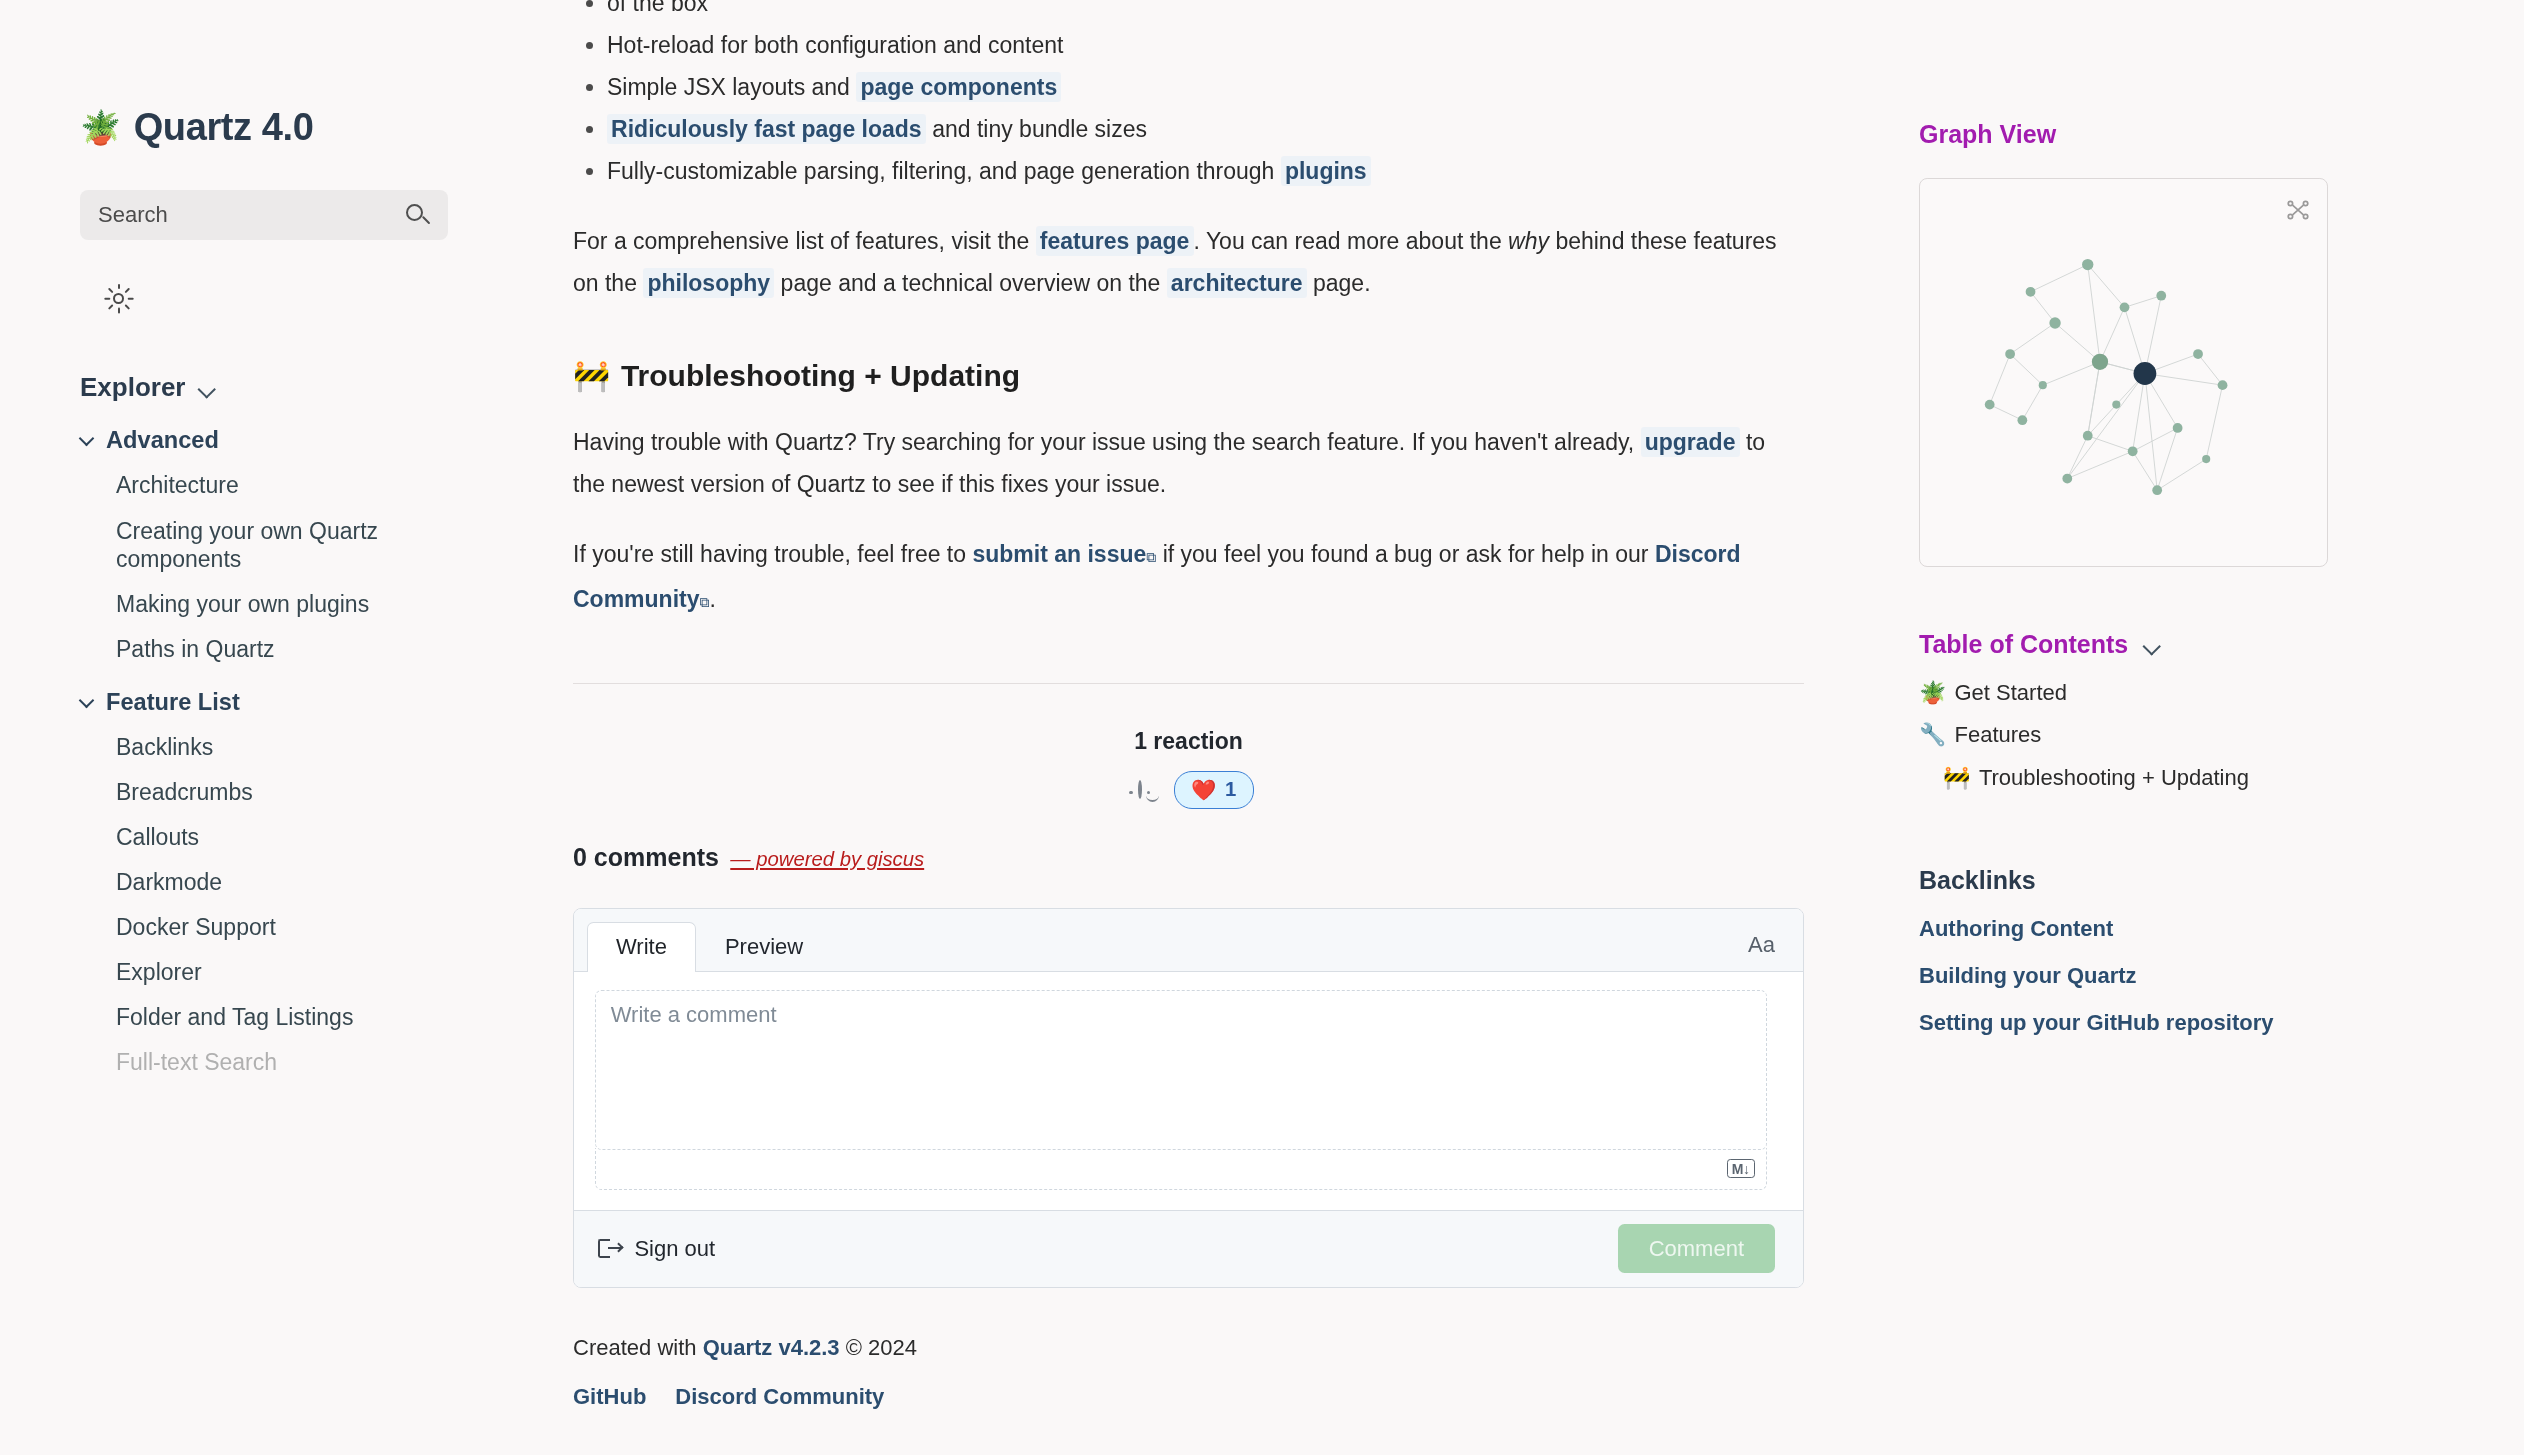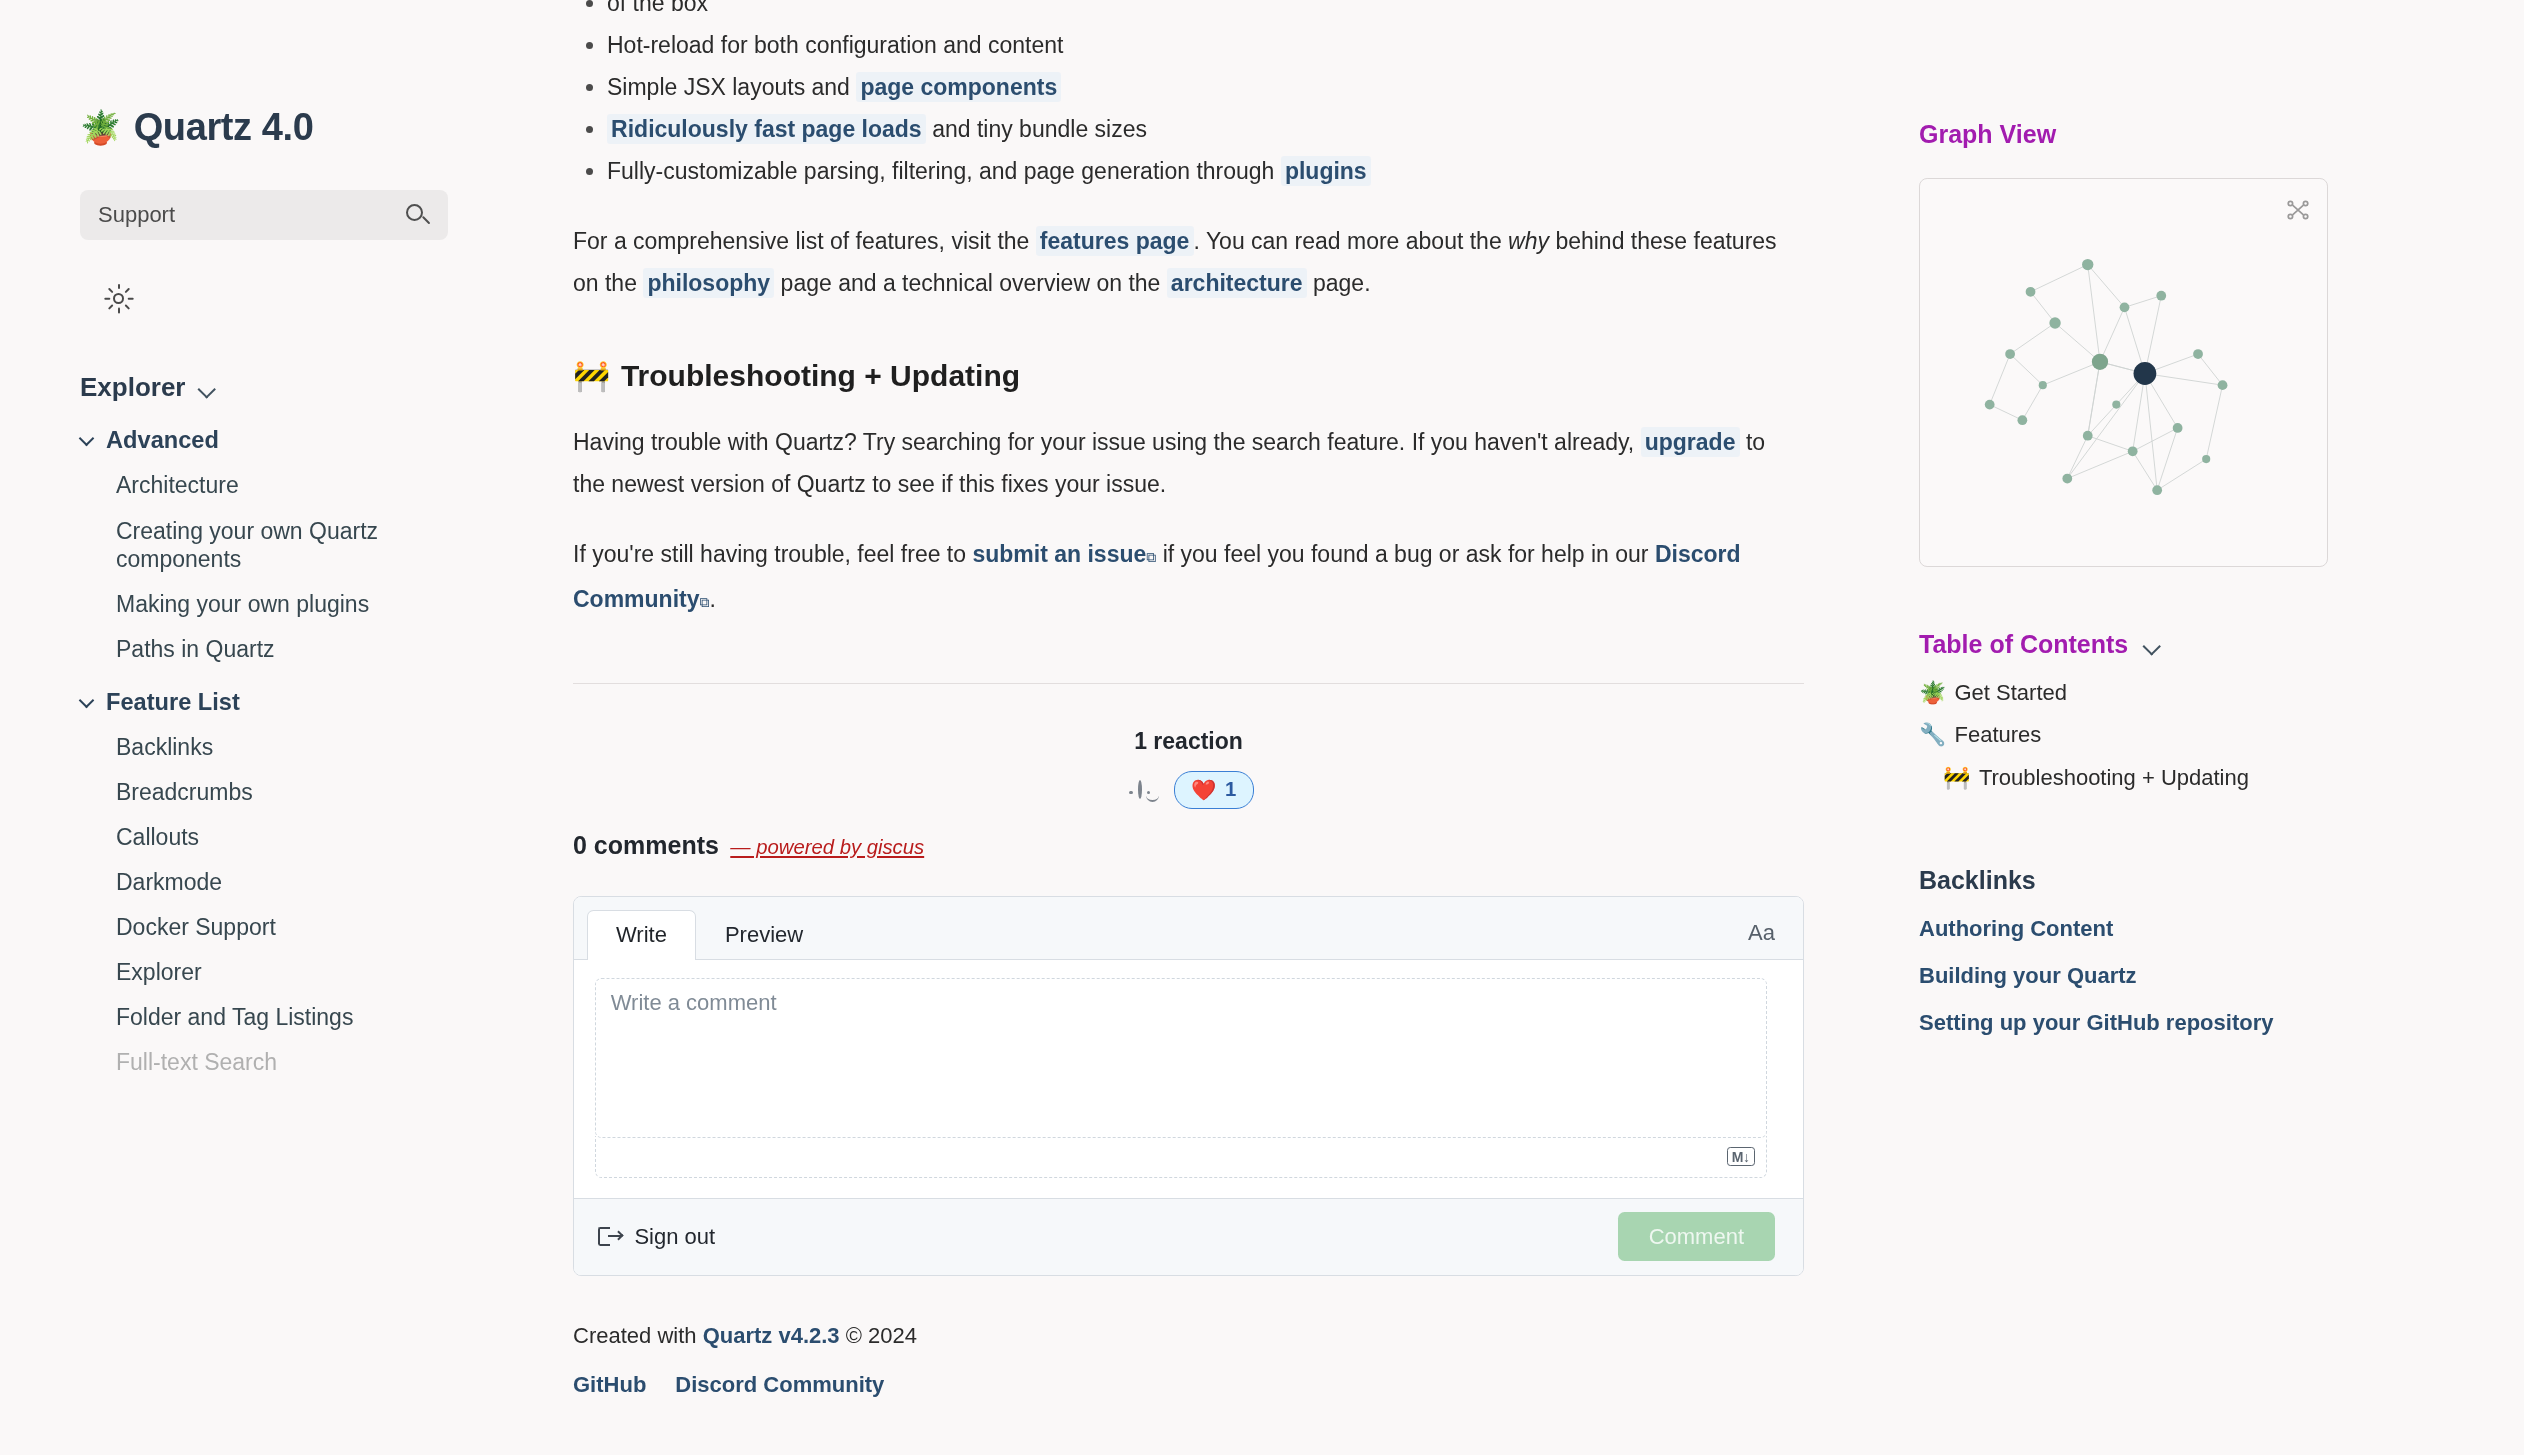--- a/index.html
+++ b/index.html
@@ -265,21 +265,21 @@
     border: 1.2px solid #3a7fd5;
     background: #ddf4ff;
     border-radius: 18px;
     padding: 5.7px 16.3px;
     cursor: pointer;
   }
   .heart-pill .emoji { font-size: 20.3px; }
   .heart-pill .num { font-size: 20.3px; color: #2c5aa0; font-weight: 600; }
 
   .comments-head {
-    margin-top: 22px;
+    margin-top: 34px;
     display: flex;
     align-items: baseline;
     gap: 11.4px;
   }
   .comments-head .cnt {
     font-size: 25px;
     font-weight: bold;
     color: #22272e;
   }
   .comments-head .powered {
@@ -498,21 +498,21 @@
 
 <div class="page">
 
   <div class="sidebar-left">
     <div class="site-title">
       <span class="emoji">🪴</span>
       <span>Quartz 4.0</span>
     </div>
 
     <div class="search-box">
-      <span class="label">Support</span>
+      <span class="label">Search</span>
       <span class="search-icon">
         <span class="ring"></span>
           <span class="handle"></span>
       </span>
     </div>
 
     <div class="darkmode-toggle">
       <span class="sun">
         <span class="core"></span>
         <span class="ray" style="transform:rotate(0deg)"></span>

